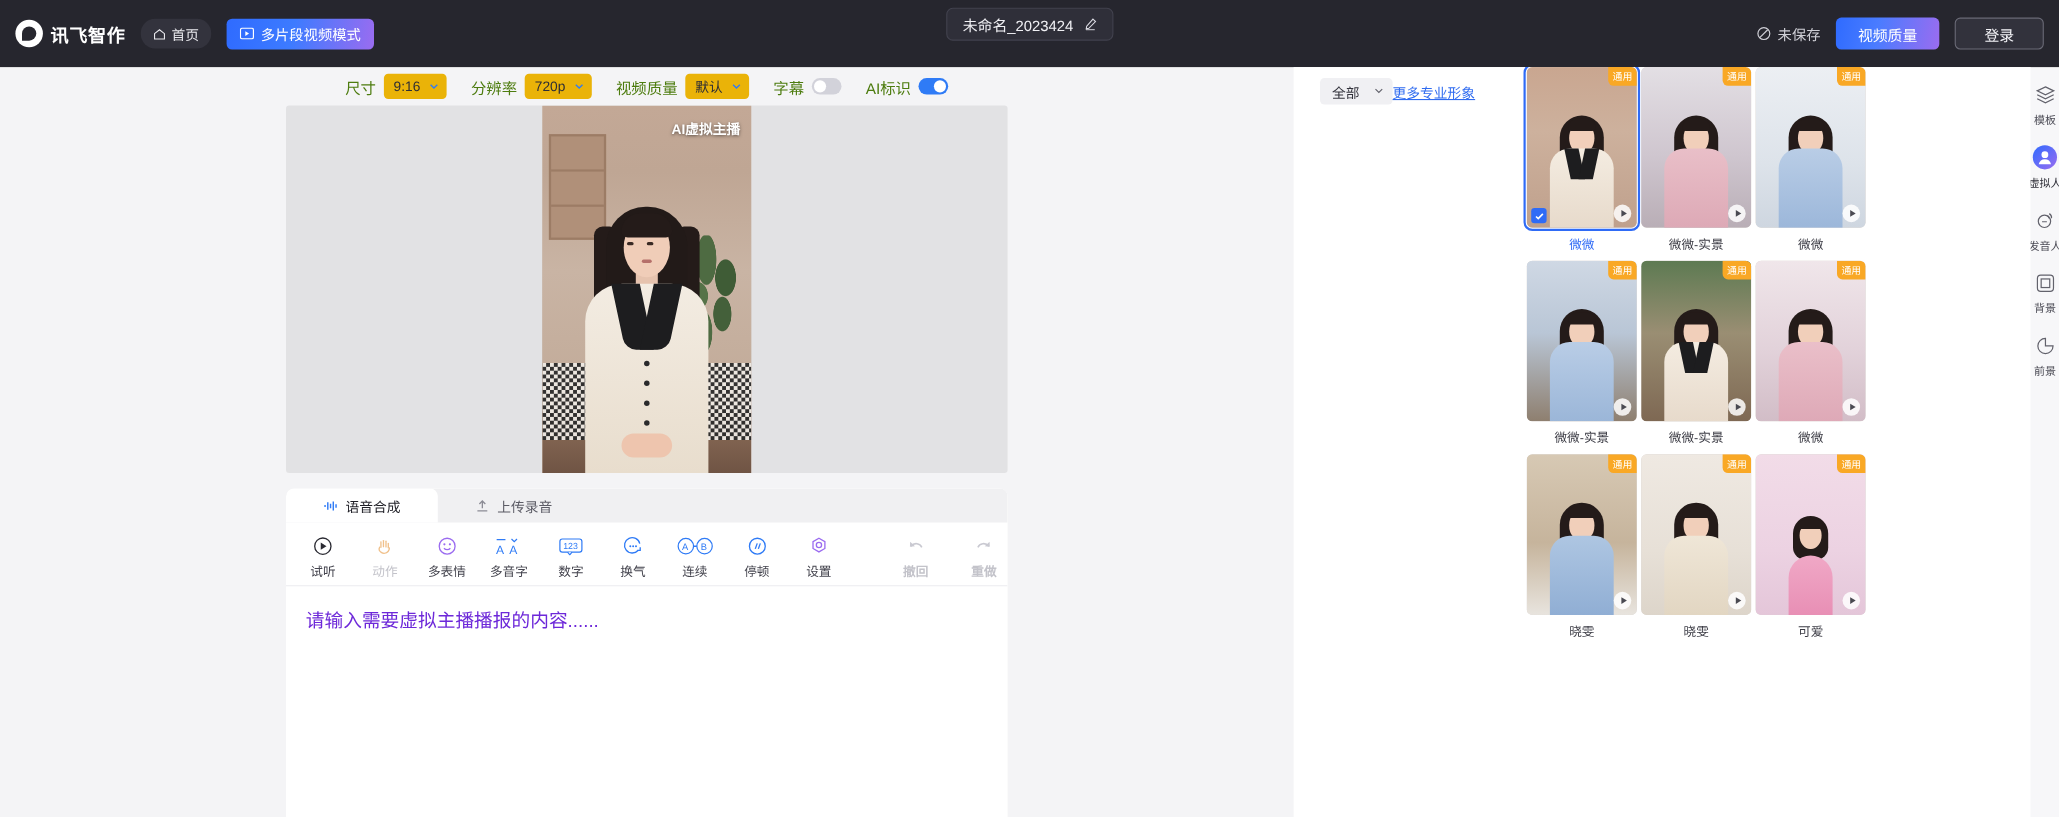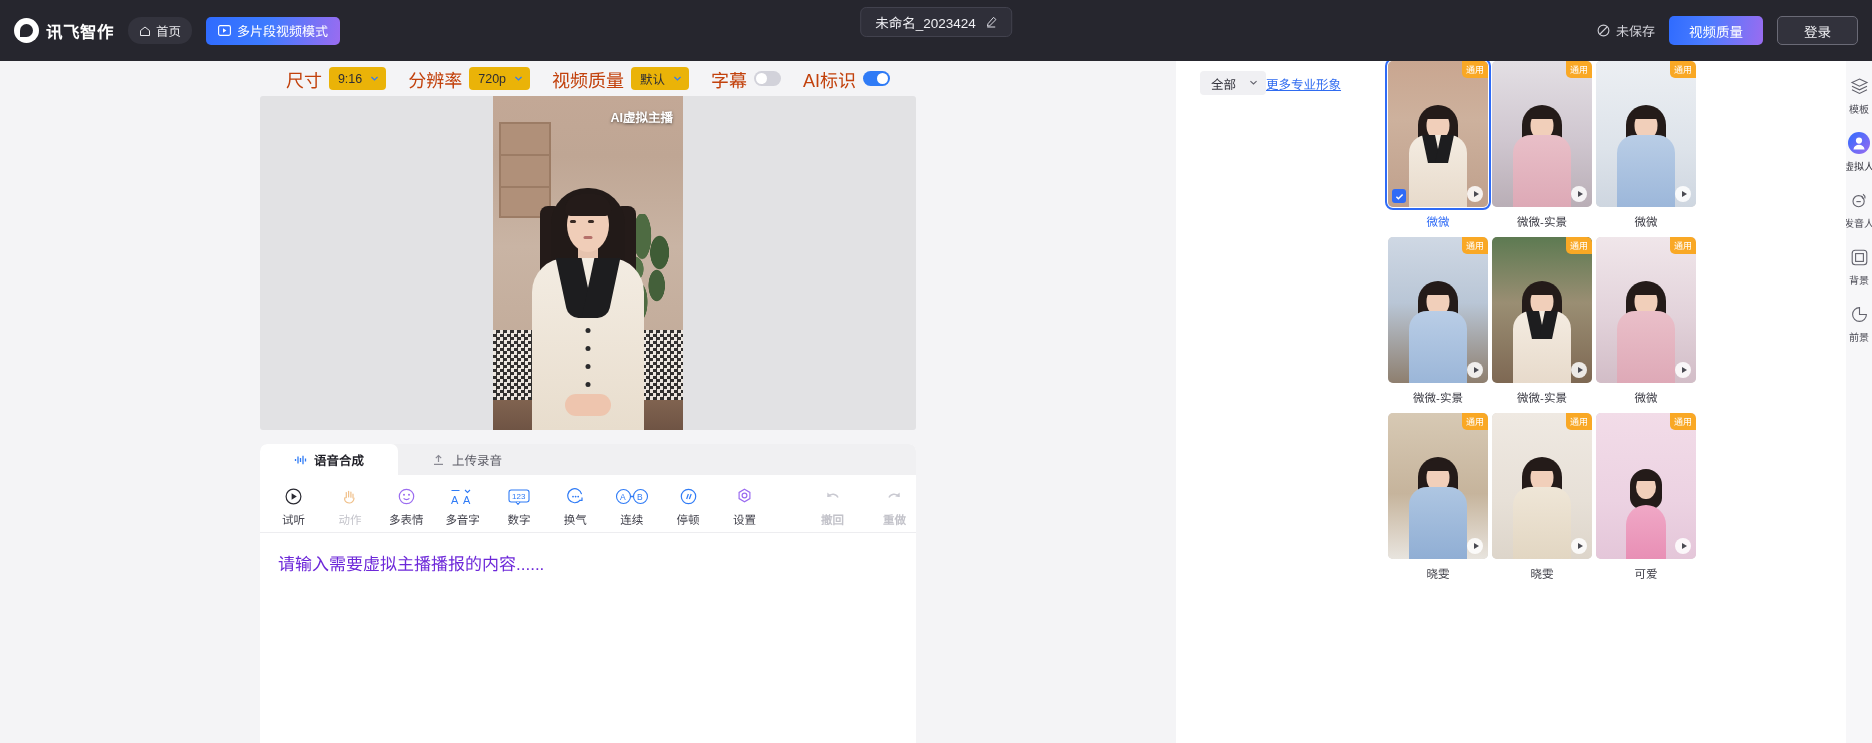--- a/index.html
+++ b/index.html
@@ -90,21 +90,21 @@
   }
 
   
   .settings-bar {
     height: 31px; width: 100%;
     display: flex; align-items: center; justify-content: center;
     gap: 22px;
     padding-top: 4px;
   }
   .setting-group { display: flex; align-items: center; gap: 7px; }
-  .setting-label { font-size: 18px; color: #c2410c; white-space: nowrap; }
+  .setting-label { font-size: 14px; color: #4d7c0f; white-space: nowrap; }
   .setting-select {
     height: 23px; padding: 0 7px 0 9px;
     background: #eab308; border-radius: 4px;
     display: flex; align-items: center; gap: 8px;
     font-size: 12.5px; color: #2d2d35; white-space: nowrap;
     cursor: pointer;
   }
   .chev { width: 9px; height: 9px; flex-shrink: 0; }
   .switch {
     width: 27px; height: 15px; border-radius: 8px;
@@ -239,21 +239,21 @@
     overflow: hidden;
   }
   .tabs { height: 31px; display: flex; background: #f0f0f2; }
   .tab {
     width: 138px; height: 31px;
     display: flex; align-items: center; justify-content: center; gap: 7px;
     font-size: 12.5px; color: #5c5c66; cursor: pointer;
     border-radius: 7px 7px 0 0;
     white-space: nowrap;
   }
-  .tab.active { background: #fff; color: #1f1f26; font-weight: bold; }
+  .tab.active { background: #fff; color: #1f1f26; font-weight: normal; }
   .tabs-fill { flex: 1; }
   .toolrow {
     display: flex; align-items: flex-start;
     padding: 12px 0 0 14px;
     border-bottom: 1px solid #ededf0;
     height: 58px;
   }
   .tool {
     width: 43px;
     display: flex; flex-direction: column; align-items: center; gap: 5px;

